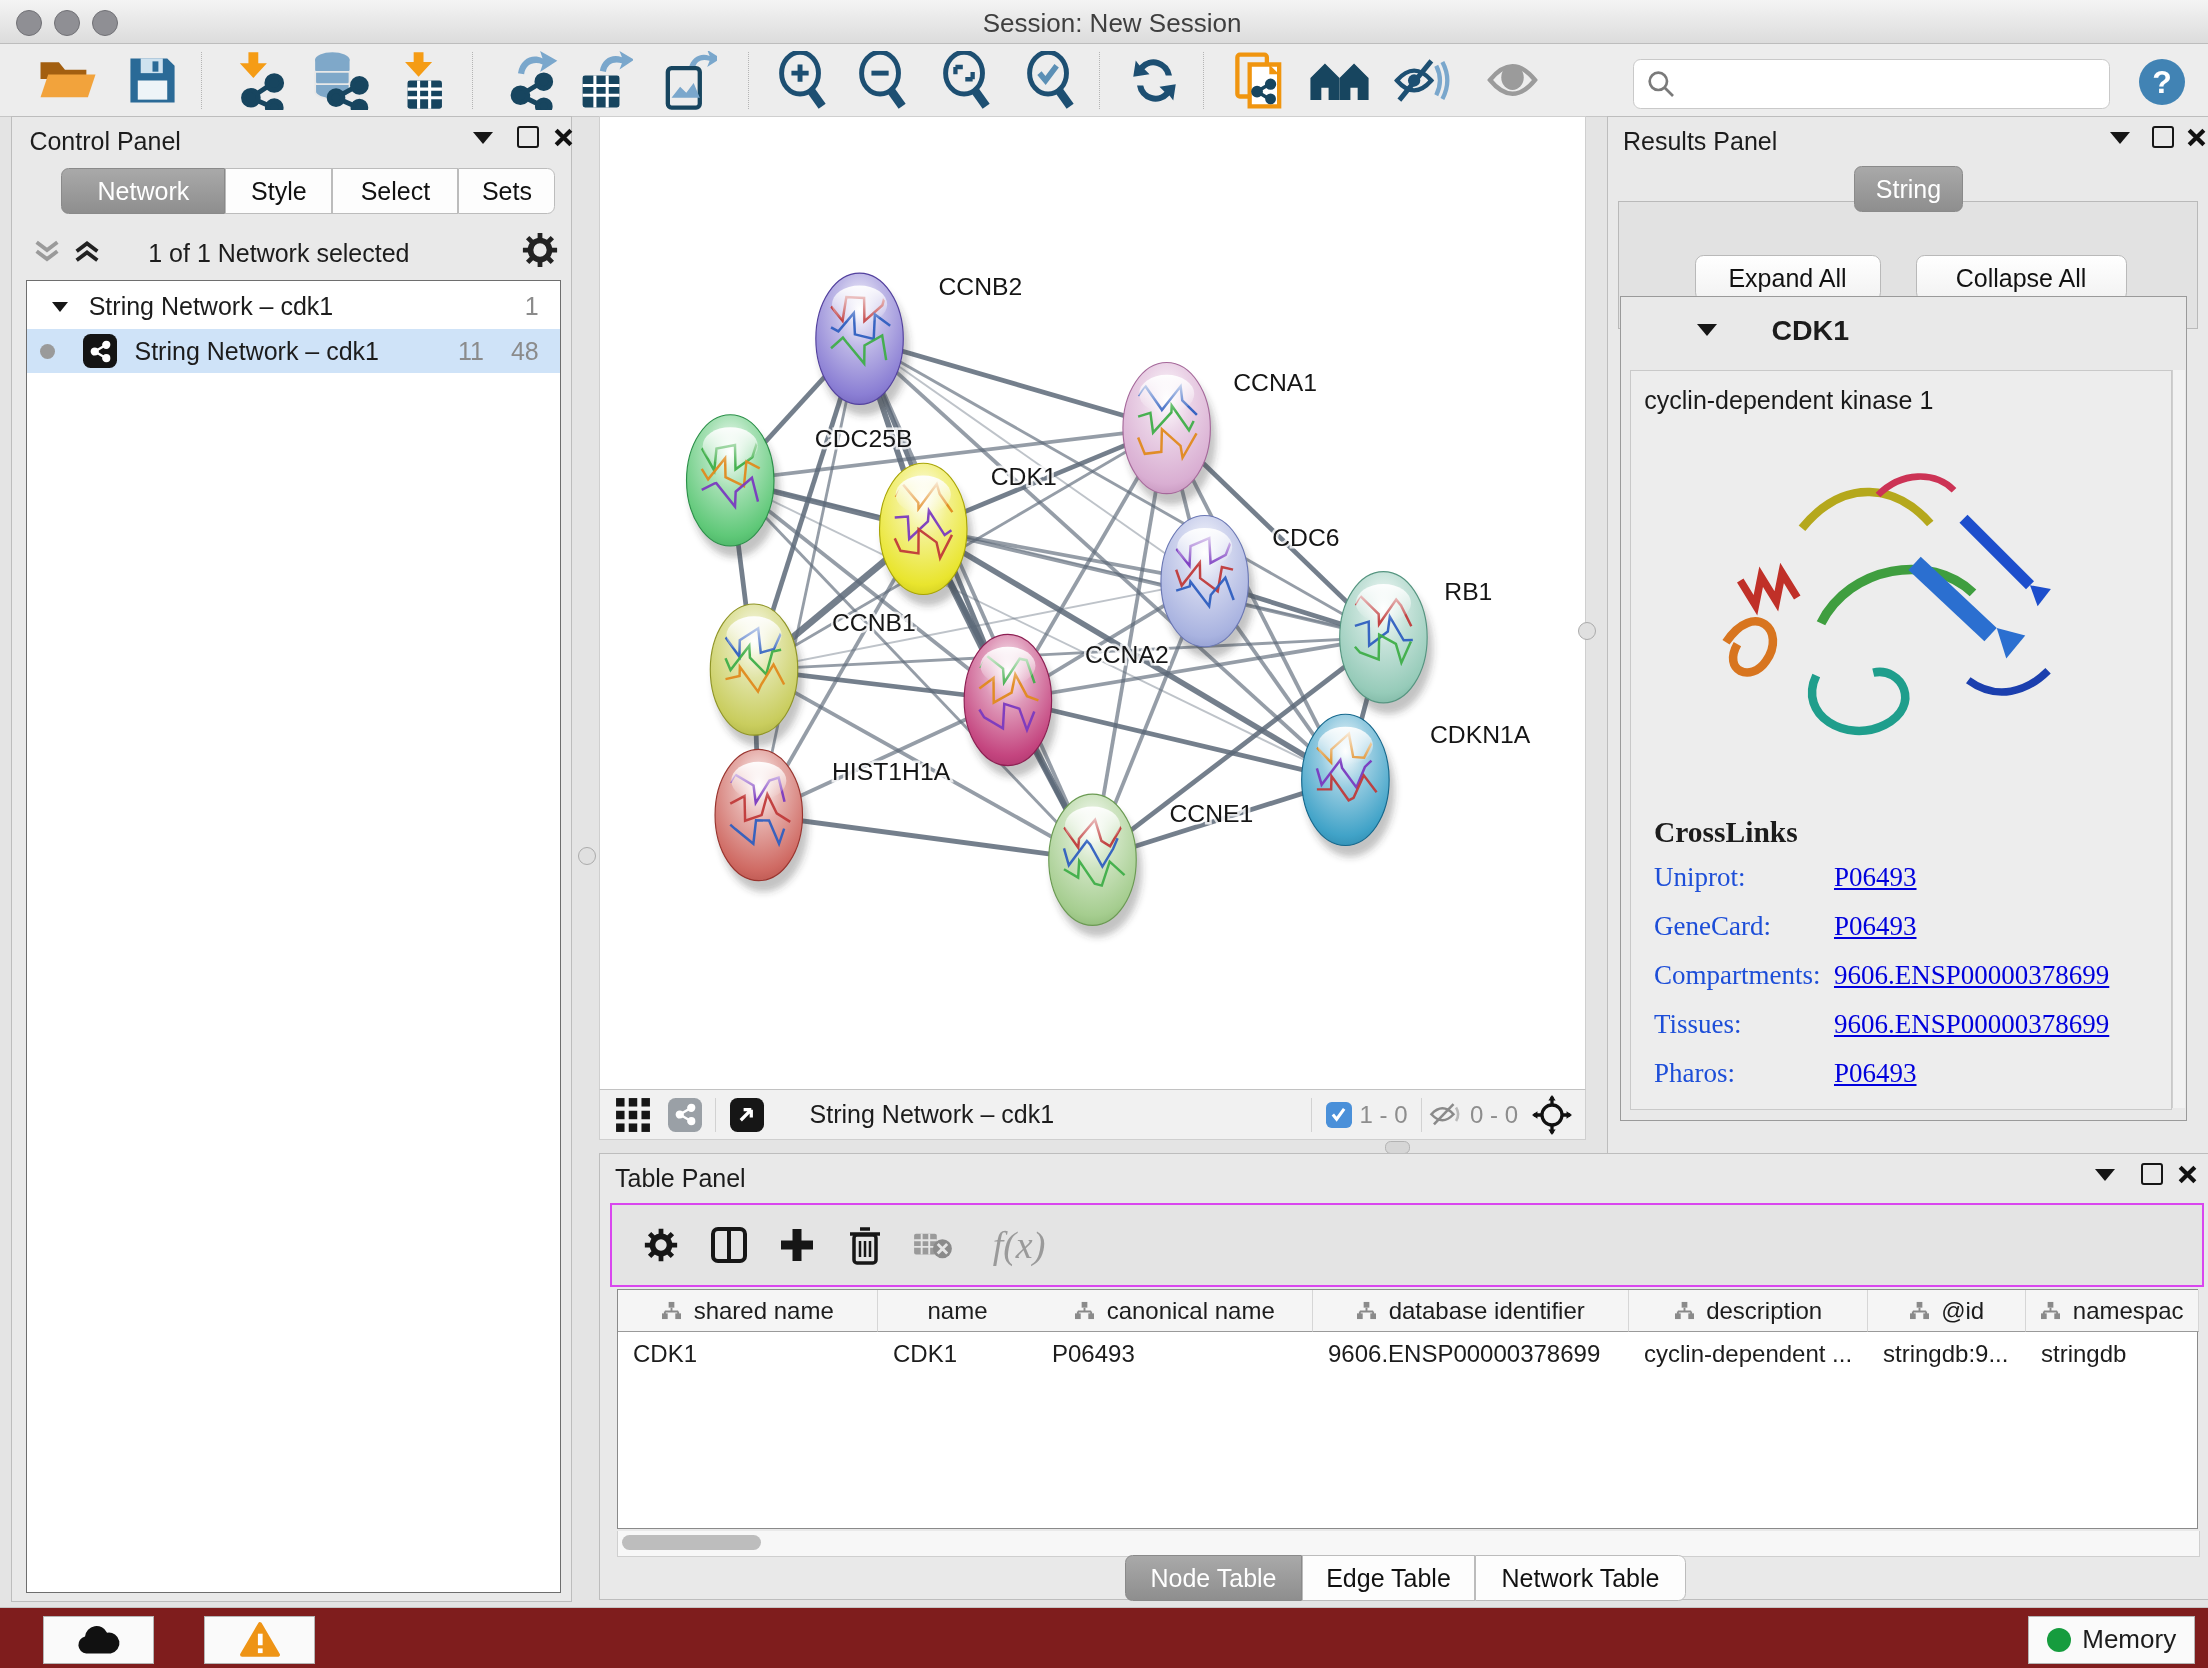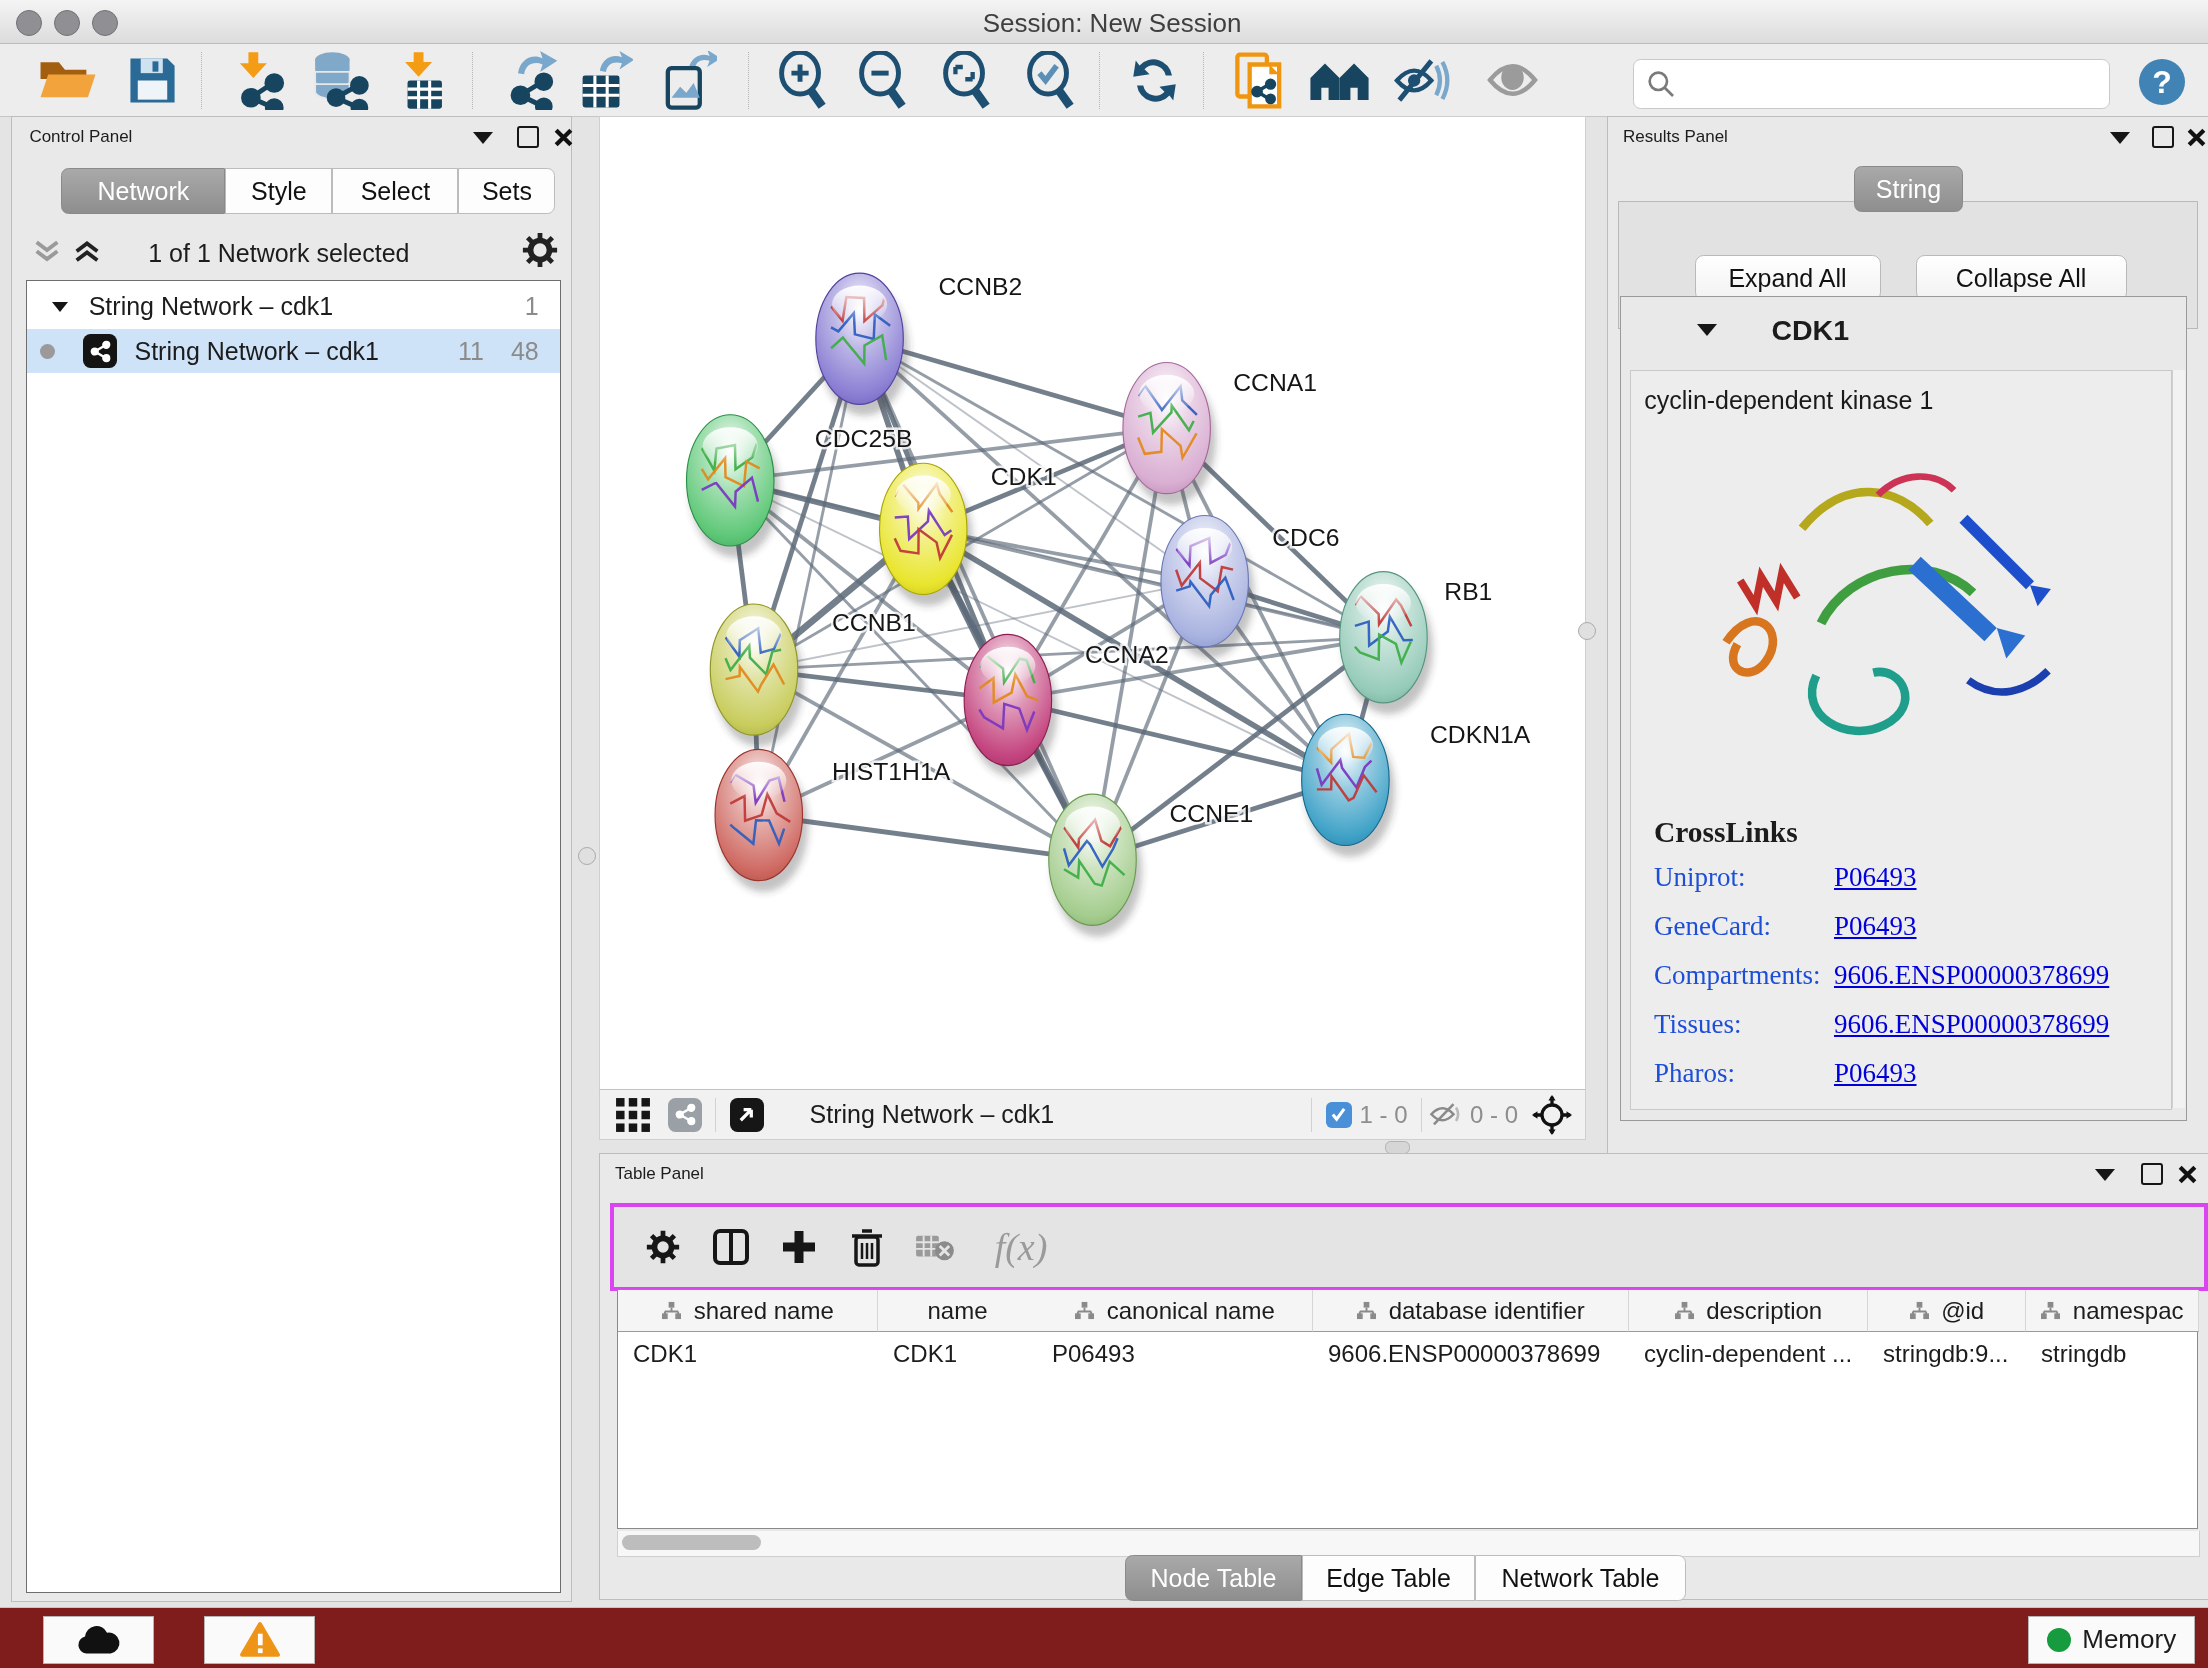--- a/index.html
+++ b/index.html
@@ -22,21 +22,21 @@
     align-items:center;justify-content:center;}
   .tb-sep{position:absolute;top:7.6px;width:0;height:57px;border-left:1.9px dotted #b4b4b4;}
   .searchbox{position:absolute;left:1633px;top:15px;width:475px;height:48px;background:#fff;
     border:1.9px solid #c9c9c9;border-radius:7.6px;display:flex;align-items:center;}
   .searchbox input{border:none;outline:none;flex:1;font-size:24px;background:transparent;
     font-family:"Liberation Sans",sans-serif;}
   .help-btn{position:absolute;left:2139px;top:15px;width:46px;height:46px;border-radius:50%;
     background:#4183b4;color:#fff;font-size:32px;font-weight:bold;text-align:center;line-height:46px;}
 
   
-  .panel-title{font-size:17px;color:#1c1c1c;}
+  .panel-title{font-size:25px;color:#1c1c1c;}
   .chev-down{width:0;height:0;border-left:10.5px solid transparent;border-right:10.5px solid transparent;
     border-top:12.4px solid #161616;display:inline-block;}
   .float-box{width:18px;height:18px;border:2.9px solid #161616;border-radius:2.9px;display:inline-block;}
 
   
   .seg{display:inline-block;border:1px solid #bcbcbc;background:#fdfdfd;color:#111;
     font-size:25px;text-align:center;padding:7.6px 0;}
   .seg.first{border-radius:7.6px 0 0 7.6px;}
   .seg.last{border-radius:0 7.6px 7.6px 0;}
   .seg.sel{background:linear-gradient(#a9a9a9,#8e8e8e);color:#fff;border-color:#8a8a8a;}
@@ -83,21 +83,21 @@
   .cl-row{position:relative;height:49px;font-family:"Liberation Serif",serif;font-size:27px;}
   .cl-label{position:absolute;left:23px;color:#1d4ed8;}
   .cl-link{position:absolute;left:203px;color:#0000dd;text-decoration:underline;}
   .rp-scroll{position:absolute;right:1.9px;top:73px;width:11.4px;height:738px;background:#f2f2f2;
     border-left:1px solid #cfcfcf;}
 
   
   .table-panel{left:599px;top:1153px;width:1609px;height:445px;background:#e9e9e9;
     border:1px solid #bdbdbd;}
   .tp-toolbar{position:absolute;left:9.5px;top:49px;width:1590px;height:80px;background:#e4e4e4;
-    border:4px solid #d946ef;display:flex;align-items:center;}
+    border:2px solid #d946ef;display:flex;align-items:center;}
   .tp-icon{width:68px;display:flex;justify-content:center;align-items:center;}
   .tbl{position:absolute;left:17px;top:135px;width:1581px;height:240px;background:#fff;
     border:1.9px solid #8a8a8a;box-sizing:border-box;}
   .th{position:absolute;top:0;height:42px;background:#f5f5f5;border-right:1px solid #d6d6d6;
     border-bottom:1.9px solid #9a9a9a;box-sizing:border-box;font-size:24px;display:flex;
     align-items:center;justify-content:center;gap:11.4px;}
   .td{position:absolute;top:44px;height:40px;font-size:24px;display:flex;align-items:center;
     padding-left:15px;box-sizing:border-box;}
   .h-scroll{position:absolute;left:17px;top:377px;width:1581px;height:25px;background:#f7f7f7;
     border:1px solid #cfcfcf;border-top:none;}

